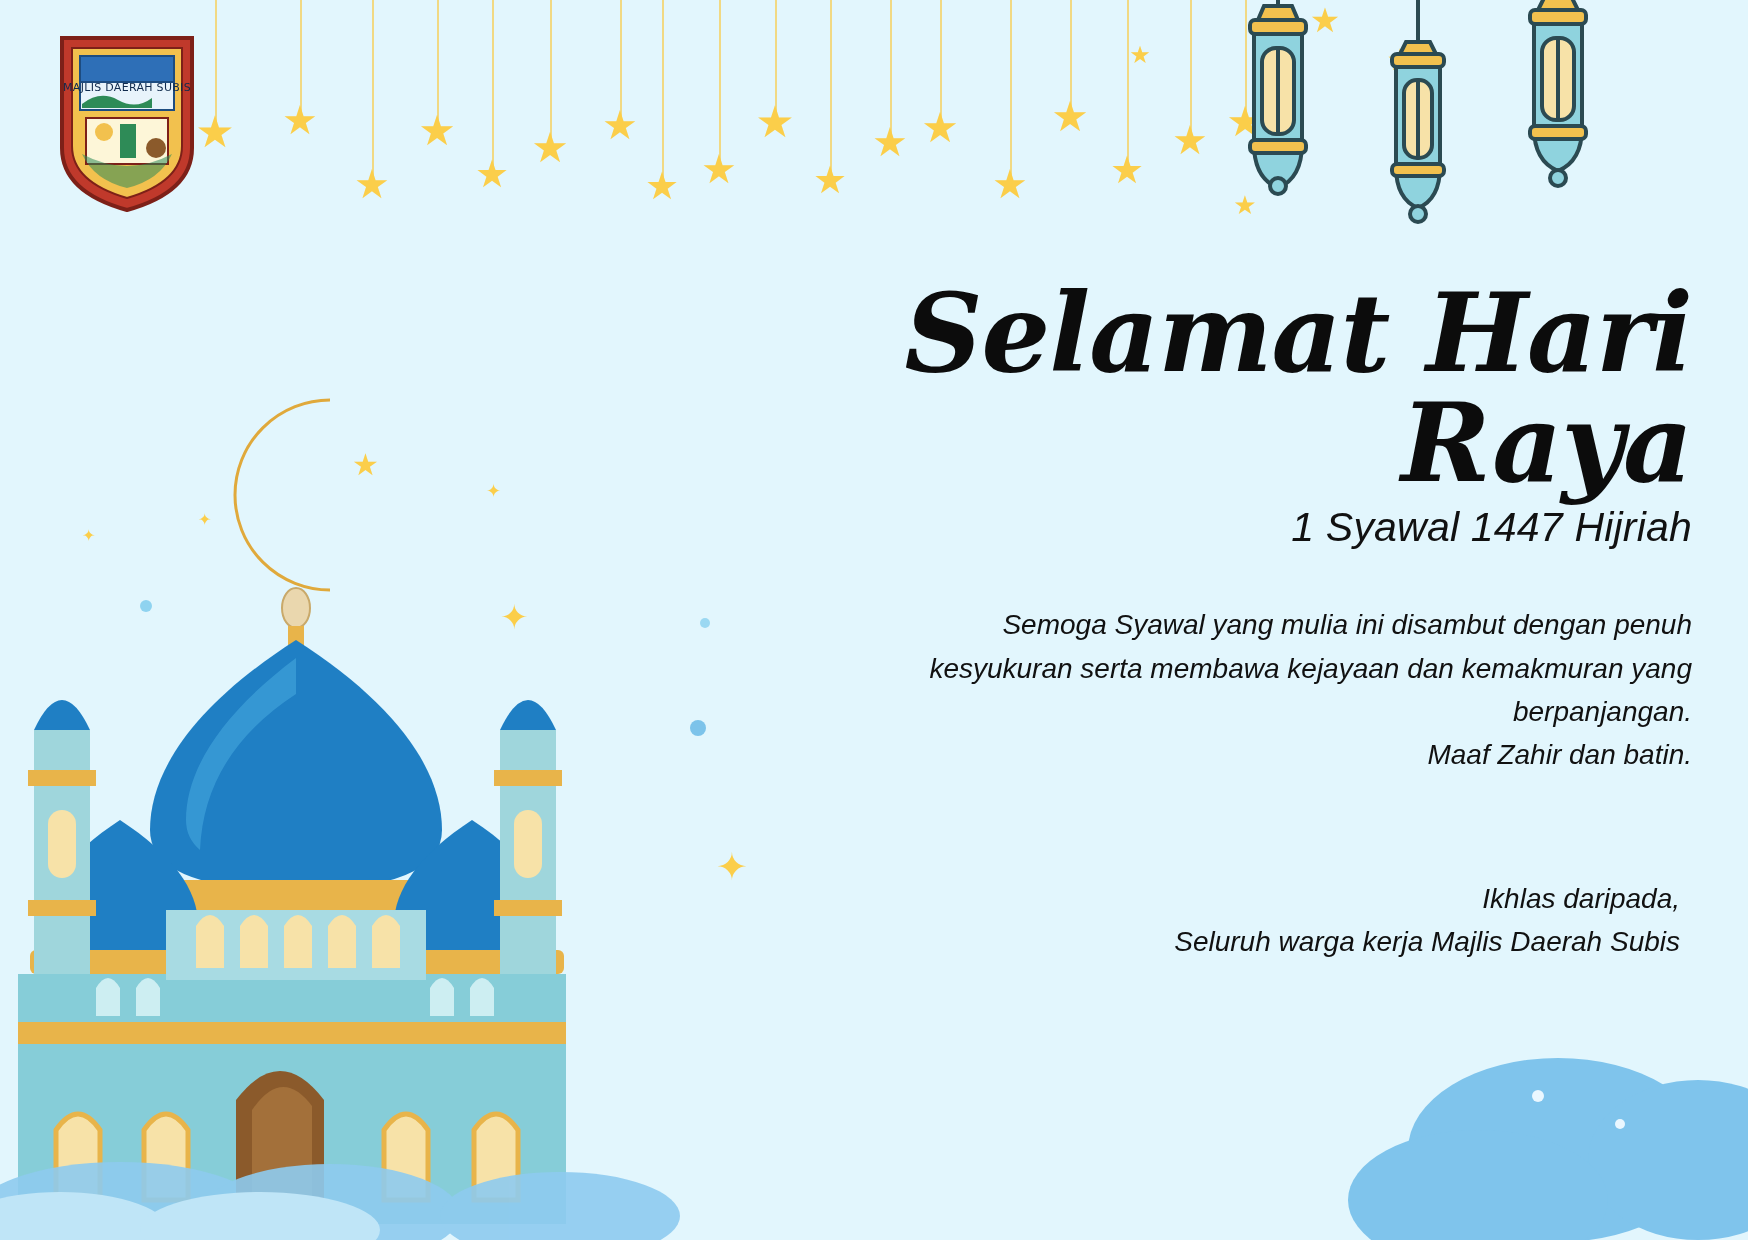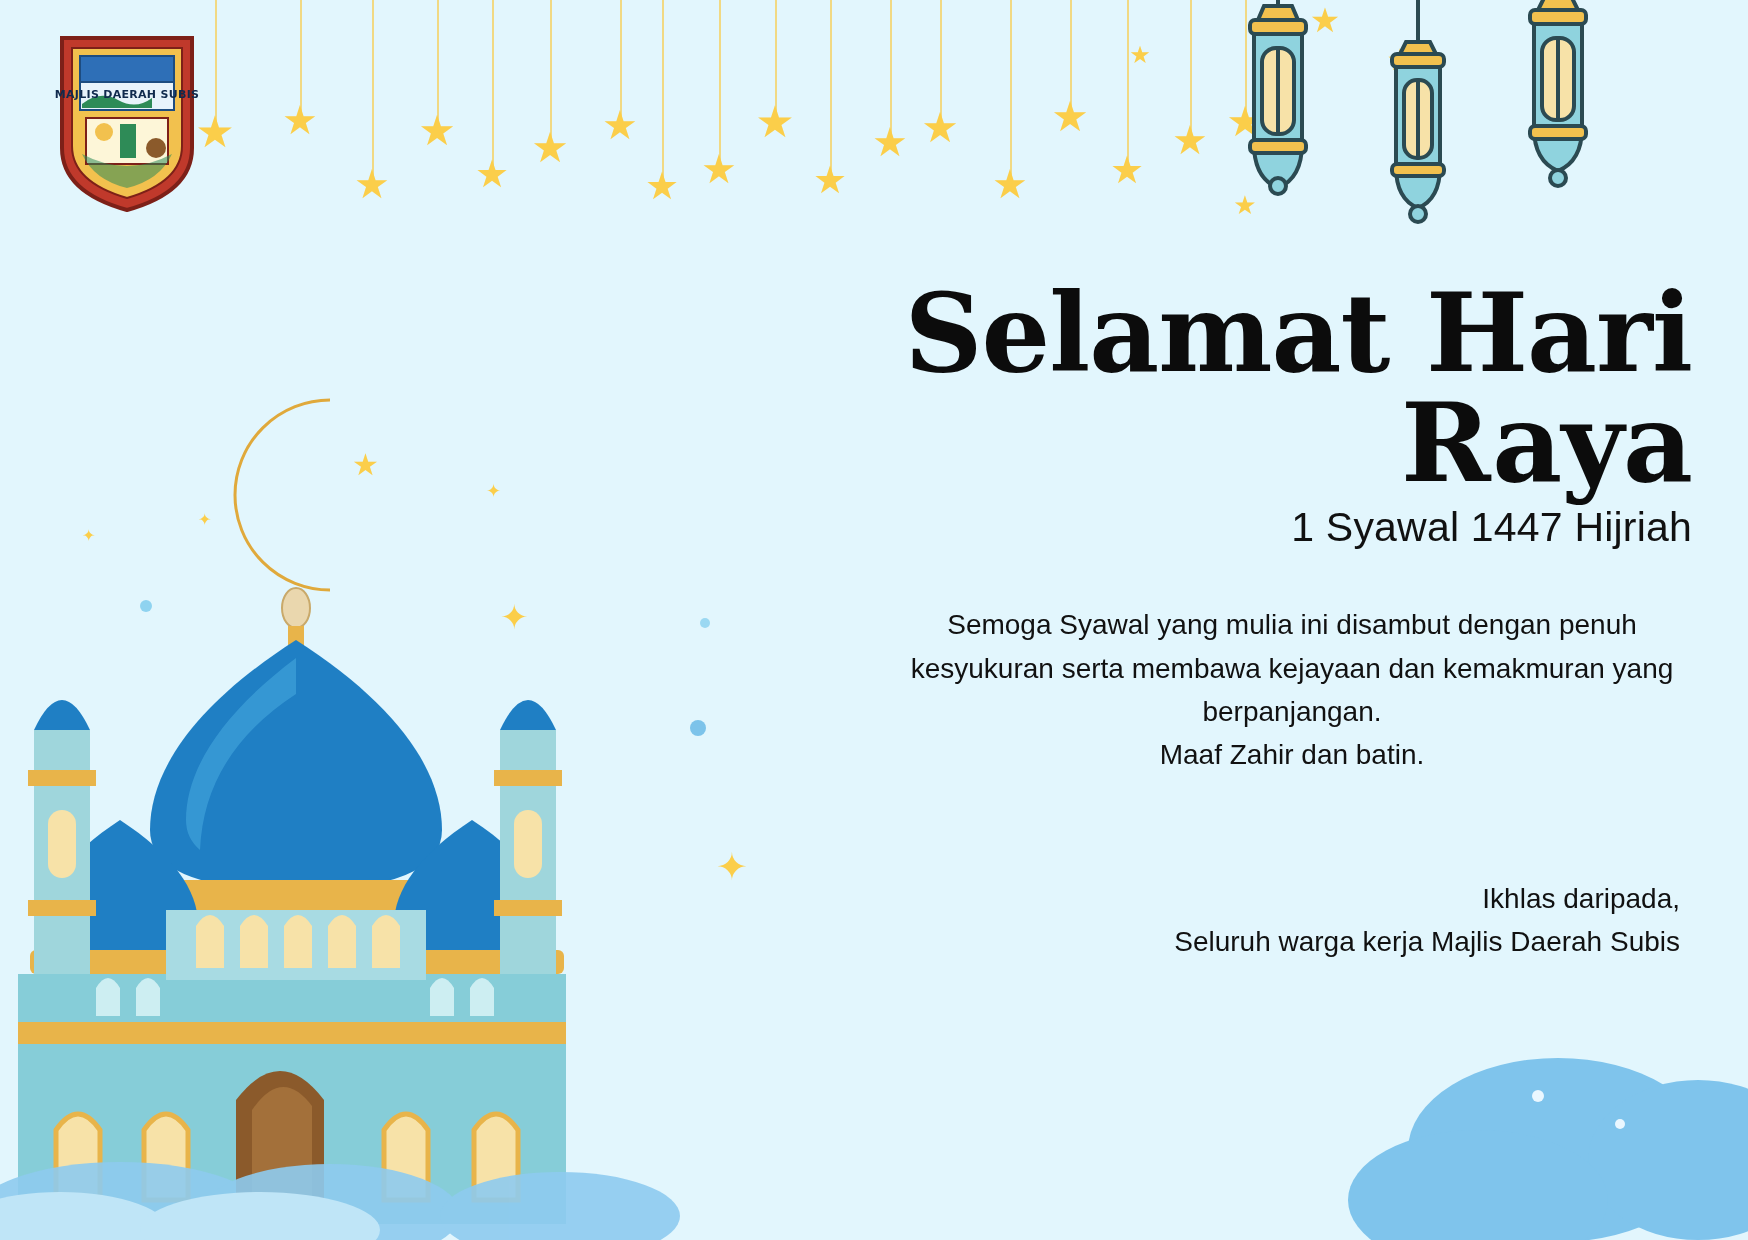--- a/index.html
+++ b/index.html
@@ -51,25 +51,25 @@
   
   .crest {
     position: absolute;
     top: 26px;
     left: 52px;
     width: 150px;
     height: 190px;
   }
   .crest-label {
     position: absolute;
-    top: 62px;
+    top: 55px;
     left: 50%;
     transform: translateX(-50%);
     font-size: 11px;
-    font-weight: bold;
+    font-weight: normal;
     color: #102a4d;
     letter-spacing: .3px;
     white-space: nowrap;
     font-family: "DejaVu Sans", sans-serif;
   }
 
   
   .mosque {
     position: absolute;
     left: 0;
@@ -87,20 +87,21 @@
     pointer-events: none;
   }
 
   
   .text-block {
     position: absolute;
     right: 56px;
     top: 278px;
     width: 1020px;
     text-align: right;
+    font-style: italic;
   }
   .greeting {
     font-family: "DejaVu Serif", serif;
     font-weight: bold;
     font-size: 108px;
     line-height: 1.02;
     color: #0c0c0c;
     letter-spacing: -1px;
     margin: 0;
   }
@@ -114,21 +115,20 @@
     font-weight: 400;
     letter-spacing: .2px;
   }
   .wish {
     margin: 52px 0 4px 0;
     font-size: 28px;
     line-height: 1.55;
     color: #111;
     max-width: 800px;
     margin-left: auto;
-    text-align: center;
   }
   .signoff {
     margin: 100px 12px 0 0;
     font-size: 28px;
     line-height: 1.55;
     color: #111;
   }
 
   
   .sparkle { position: absolute; color: #fbce4a; line-height: 1; }

